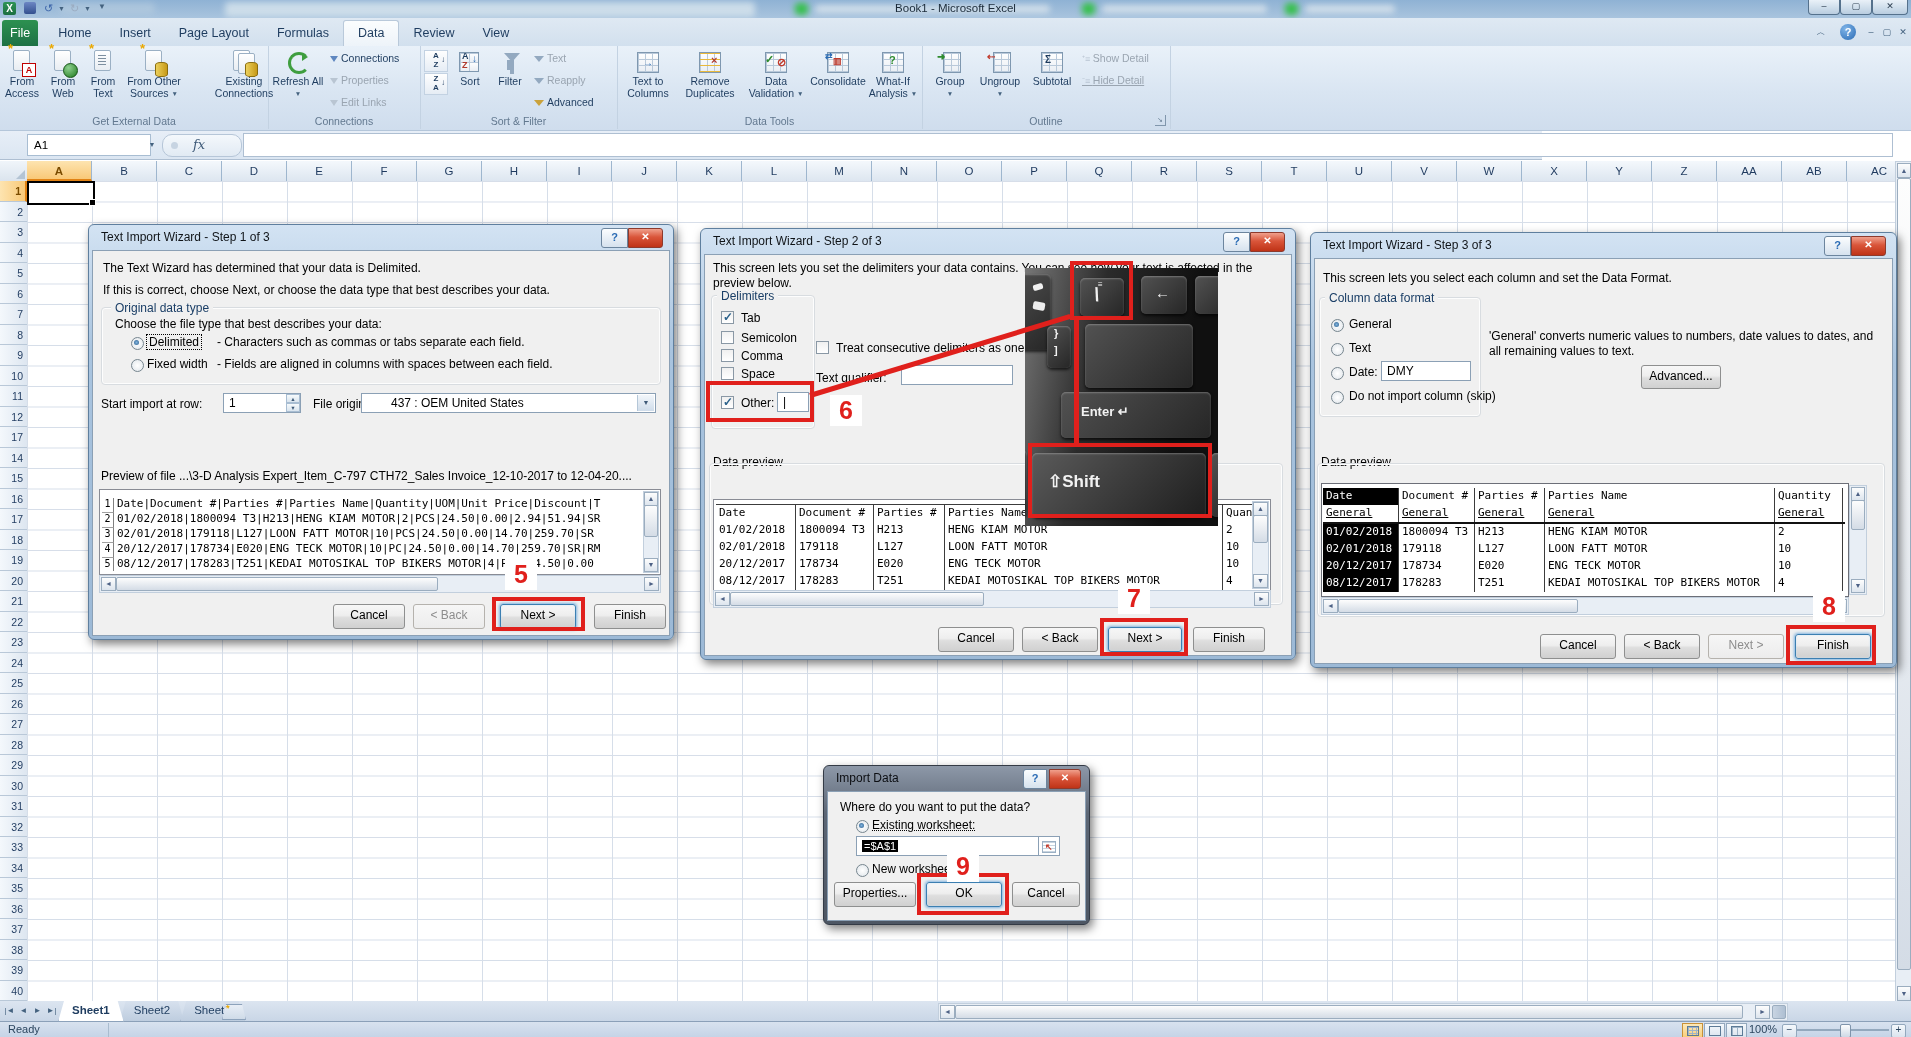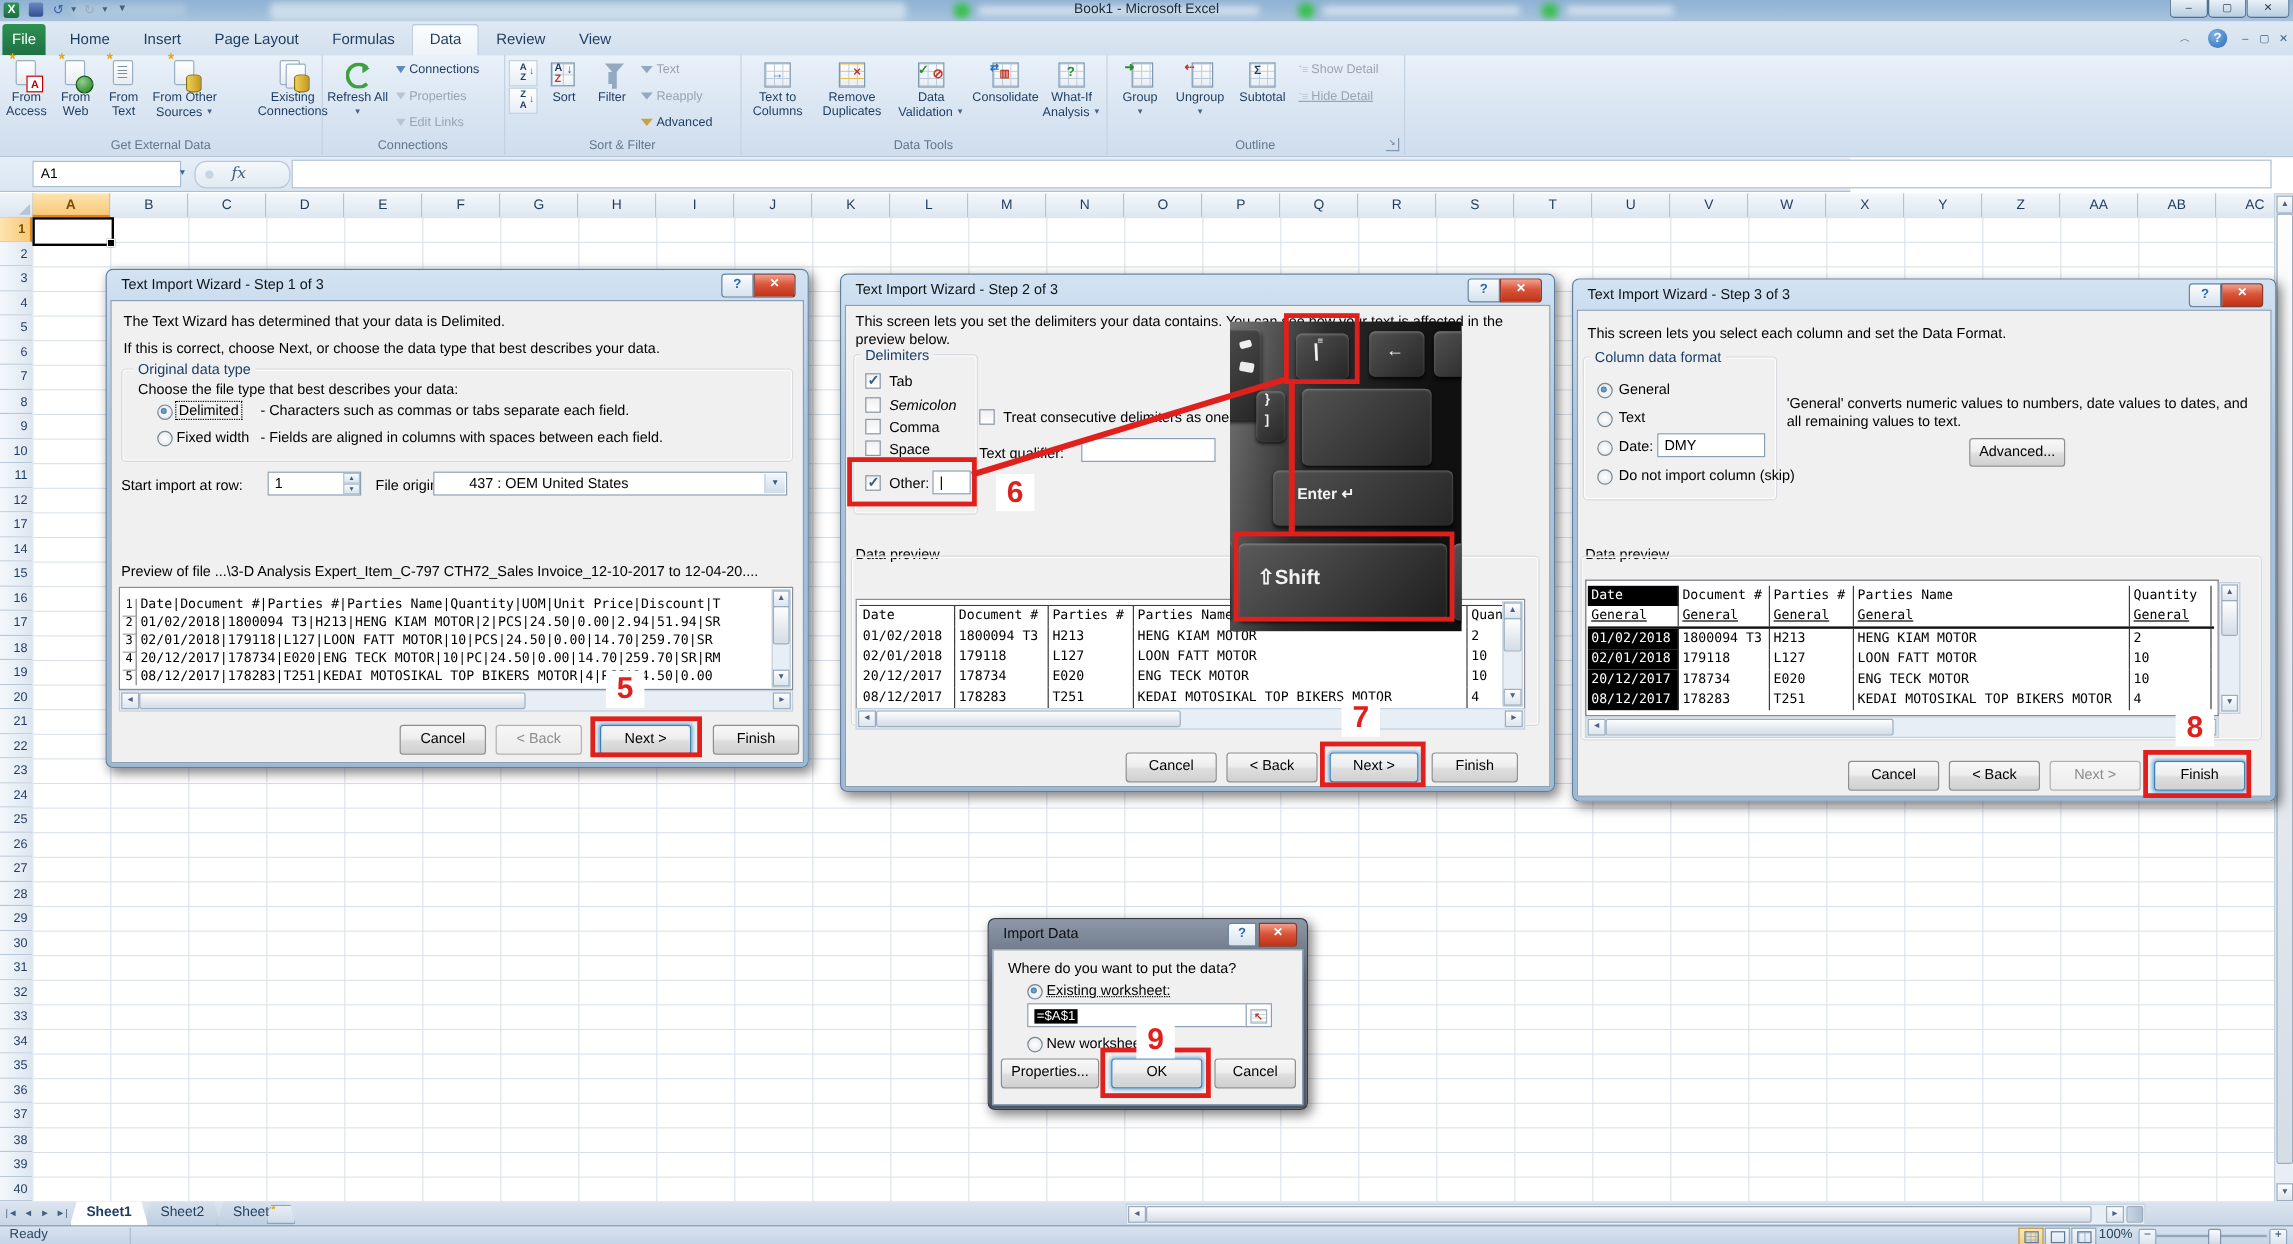--- a/index.html
+++ b/index.html
@@ -535,21 +535,21 @@
   <div class="ttxt">Text Import Wizard - Step 2 of 3</div>
   <div class="helpbtn" style="right:45px;"><span>?</span></div>
   <div class="closebtn" style="right:10px;"><span>✕</span></div>
   <div class="content"></div>
   <div class="lbl" style="left:12px;top:32px;width:565px;white-space:normal;line-height:15px;">This screen lets you set the delimiters your data contains.  You can see how your text is affected in the preview below.</div>
   <div class="groupbox" style="left:10px;top:66px;width:102px;height:132px;"></div>
   <div class="gbl" style="left:16px;top:60px;">Delimiters</div>
   <div class="check on" style="left:20px;top:82px;"></div>
   <div class="lbl" style="left:40px;top:82px;">Tab</div>
   <div class="check" style="left:20px;top:102px;"></div>
-  <div class="lbl" style="left:40px;top:102px;font-style:italic;">Semicolon</div>
+  <div class="lbl" style="left:40px;top:102px;">Semicolon</div>
   <div class="check" style="left:20px;top:120px;"></div>
   <div class="lbl" style="left:40px;top:120px;">Comma</div>
   <div class="check" style="left:20px;top:138px;"></div>
   <div class="lbl" style="left:40px;top:138px;">Space</div>
   <div class="check on" style="left:20px;top:167px;"></div>
   <div class="lbl" style="left:40px;top:167px;">Other:</div>
   <div class="combo mono" style="left:76px;top:163px;width:32px;height:20px;">|</div>
   <div class="check" style="left:115px;top:112px;"></div>
   <div class="lbl" style="left:135px;top:112px;">Treat consecutive delimiters as one</div>
   <div class="lbl" style="left:115px;top:142px;">Text qualifier:</div>

